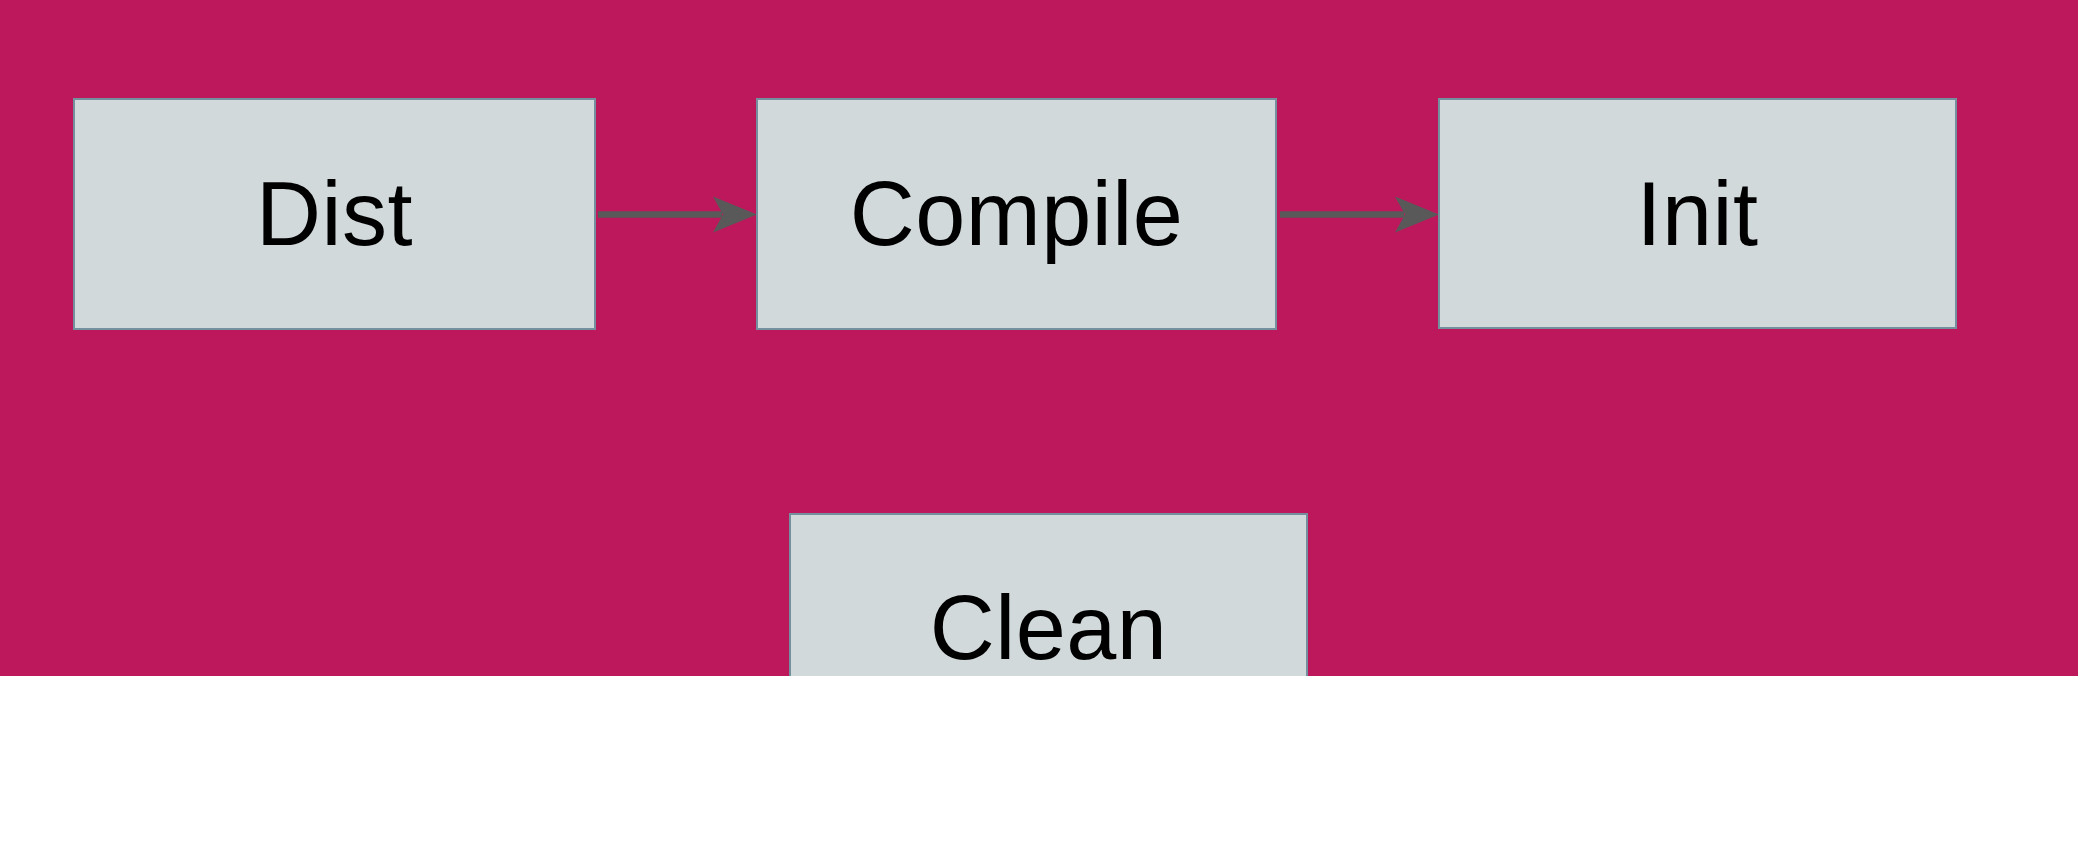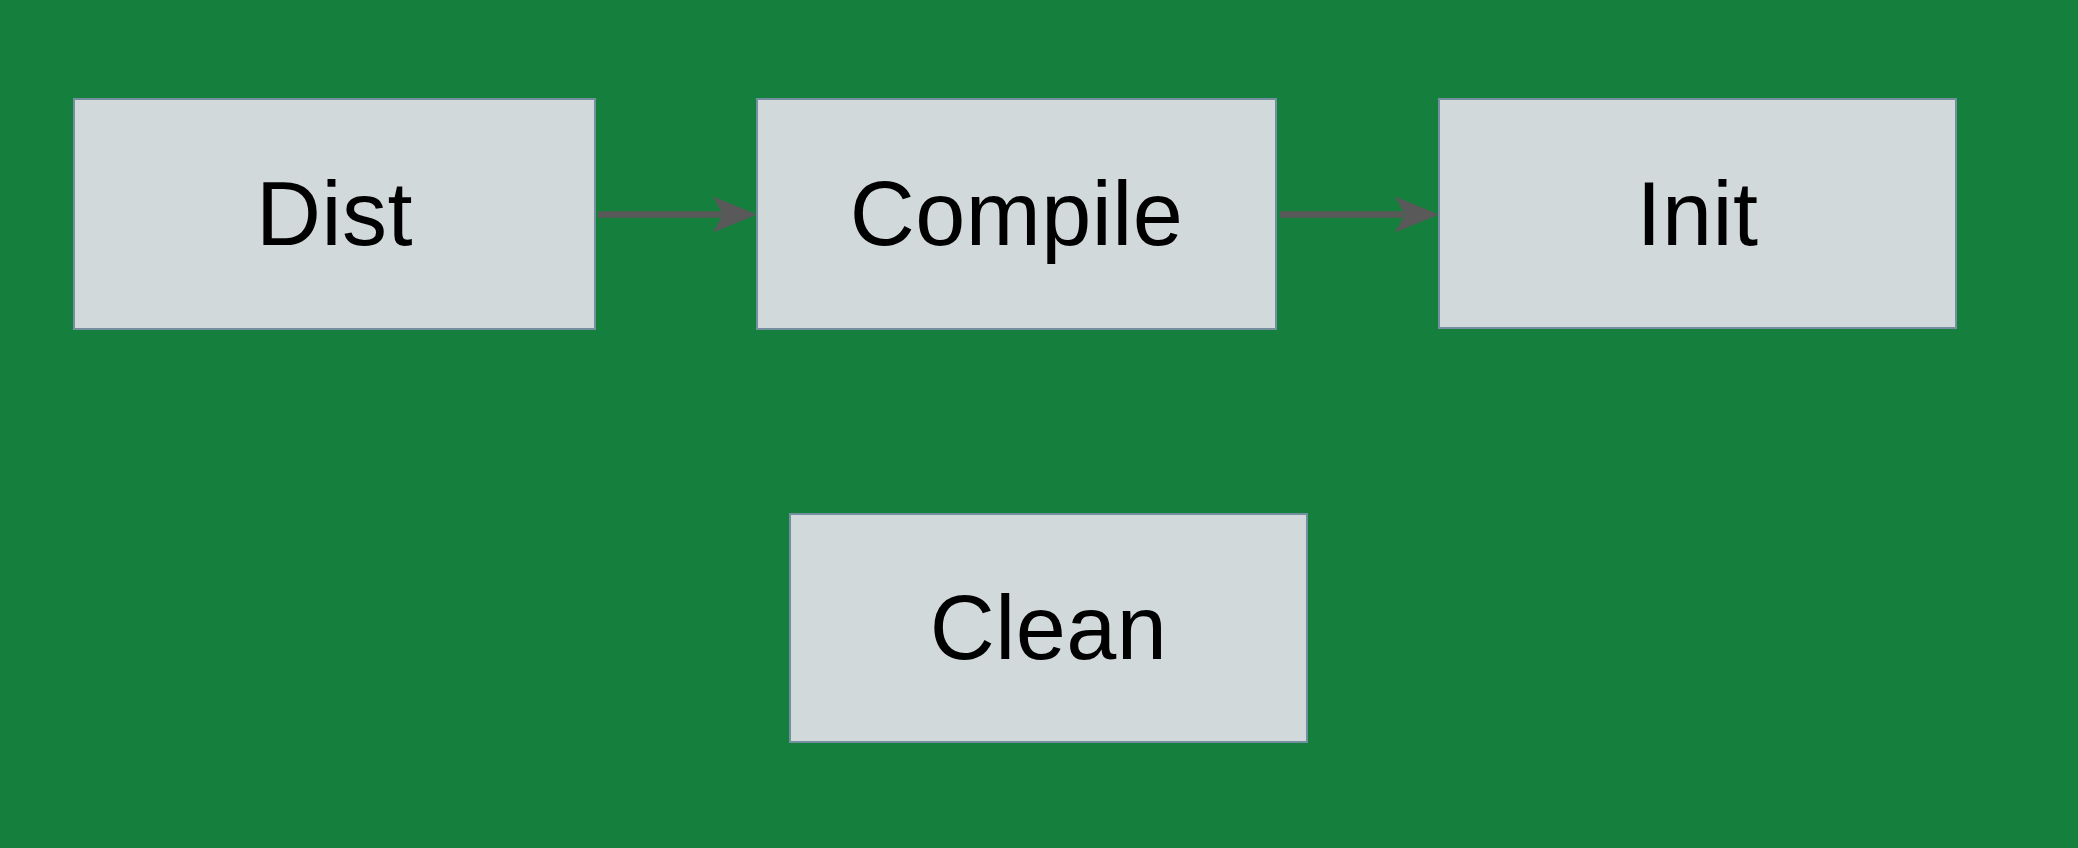--- a/index.html
+++ b/index.html
@@ -3,22 +3,22 @@
 <meta charset="utf-8">
 <style>
   html, body {
     margin: 0;
     padding: 0;
     background: #ffffff;
   }
   .canvas {
     position: relative;
     width: 2078px;
-    height: 848px;
-    background: #15803d;
+    height: 676px;
+    background: #be185d;
     overflow: hidden;
     font-family: "Liberation Sans", "DejaVu Sans", sans-serif;
   }
   .arrow-layer {
     position: absolute;
     left: 0;
     top: 0;
     width: 2078px;
     height: 848px;
     pointer-events: none;

